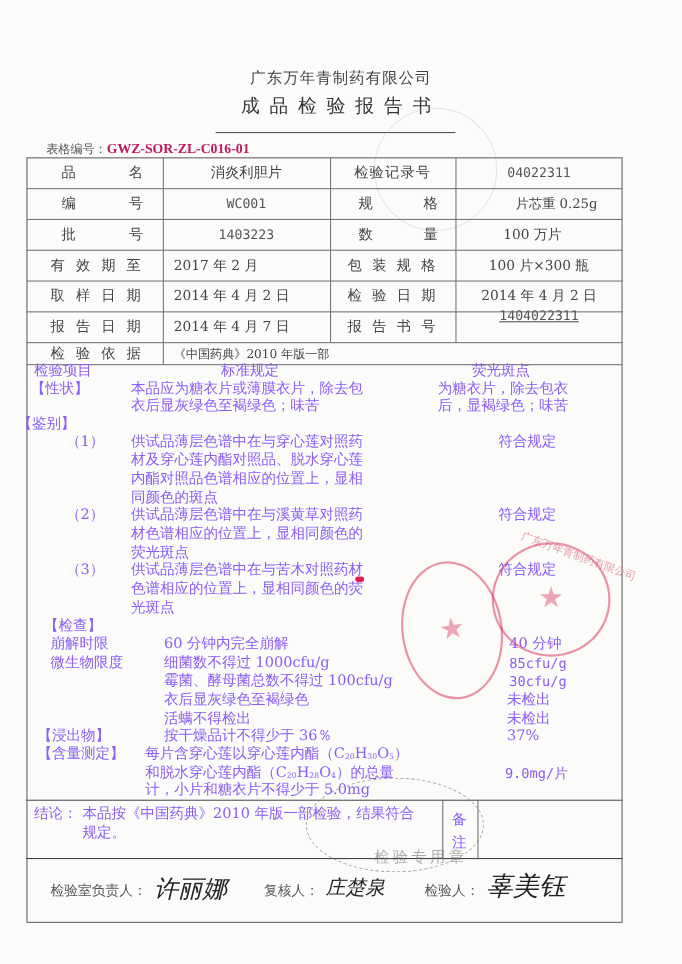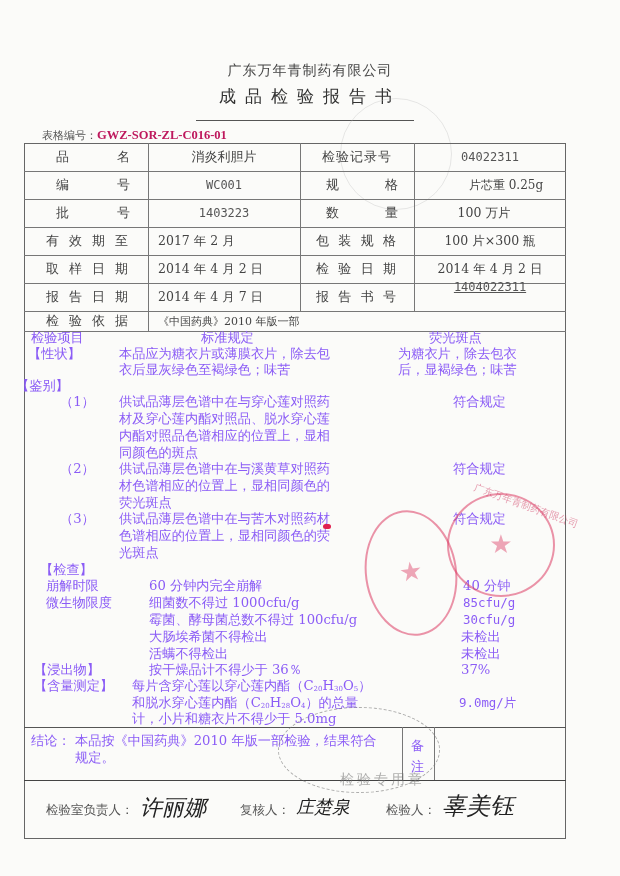--- a/index.html
+++ b/index.html
@@ -180,21 +180,21 @@
 
 <div class="abs dtext" style="left:40px;top:562px;">【检查】</div>
 <div class="abs dtext" style="left:46px;top:578px;">崩解时限</div>
 <div class="abs dtext" style="left:149px;top:578px;">60 分钟内完全崩解</div>
 <div class="abs dtext" style="left:463px;top:578px;">40 分钟</div>
 <div class="abs dtext" style="left:46px;top:595px;">微生物限度</div>
 <div class="abs dtext" style="left:149px;top:595px;">细菌数不得过 1000cfu/g</div>
 <div class="abs dtext mono" style="left:463px;top:595px;">85cfu/g</div>
 <div class="abs dtext" style="left:149px;top:612px;">霉菌、酵母菌总数不得过 100cfu/g</div>
 <div class="abs dtext mono" style="left:463px;top:612px;">30cfu/g</div>
-<div class="abs dtext" style="left:149px;top:629px;">大肠埃希菌不得检出</div>
+<div class="abs dtext" style="left:149px;top:629px;">衣后显灰绿色至褐绿色</div>
 <div class="abs dtext" style="left:461px;top:629px;">未检出</div>
 <div class="abs dtext" style="left:149px;top:646px;">活螨不得检出</div>
 <div class="abs dtext" style="left:461px;top:646px;">未检出</div>
 
 <div class="abs dtext" style="left:34px;top:662px;">【浸出物】</div>
 <div class="abs dtext" style="left:149px;top:662px;">按干燥品计不得少于 36％</div>
 <div class="abs dtext" style="left:461px;top:662px;">37%</div>
 
 <div class="abs dtext" style="left:34px;top:678px;">【含量测定】</div>
 <div class="abs dtext" style="left:132px;top:678px;"><span>每片含穿心莲以穿心莲内酯（C</span><span class="sub">20</span>H<span class="sub">30</span>O<span class="sub">5</span><span>）</span></div>

